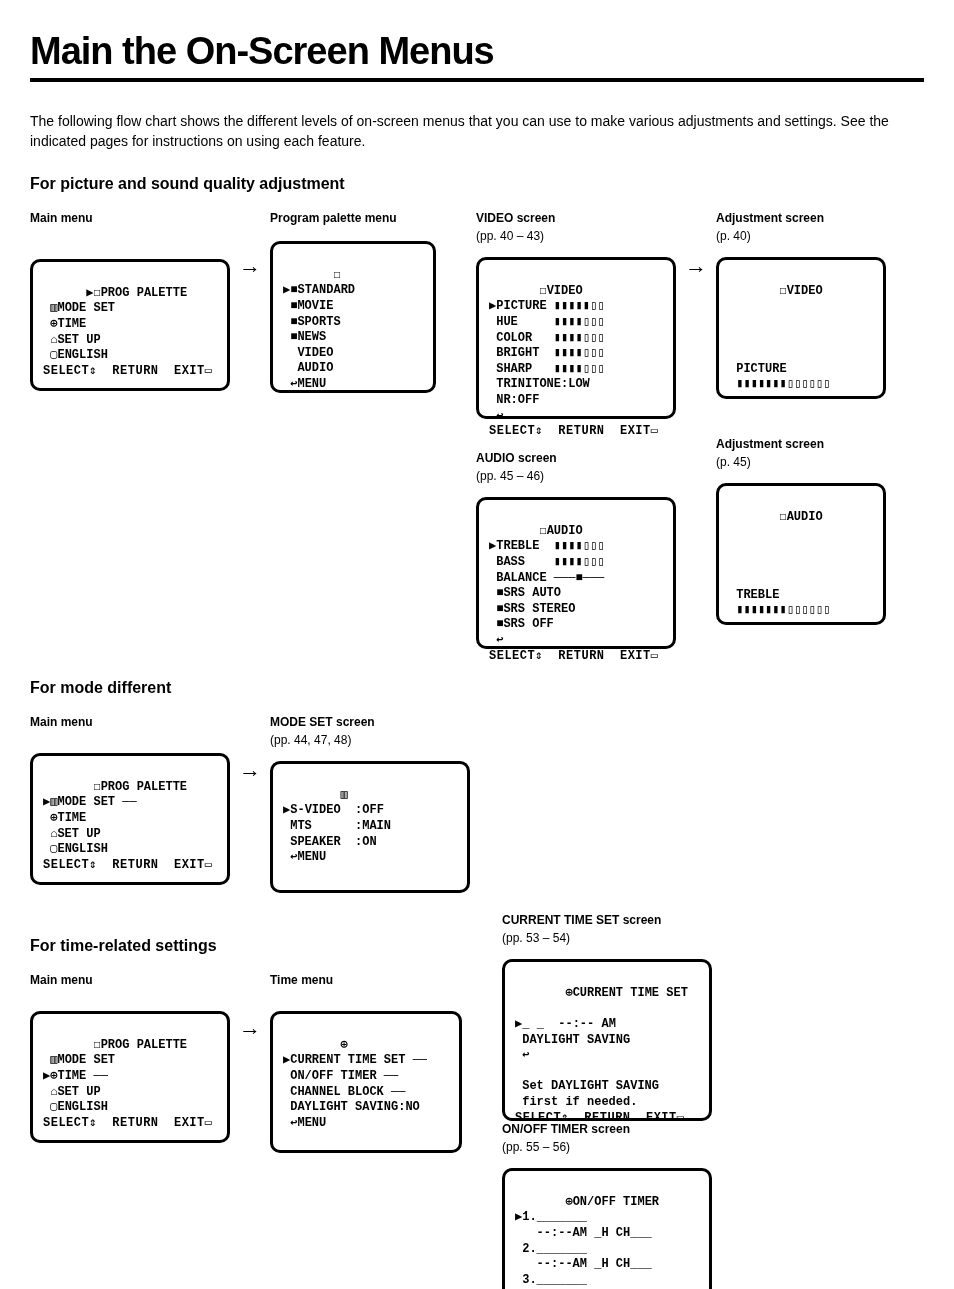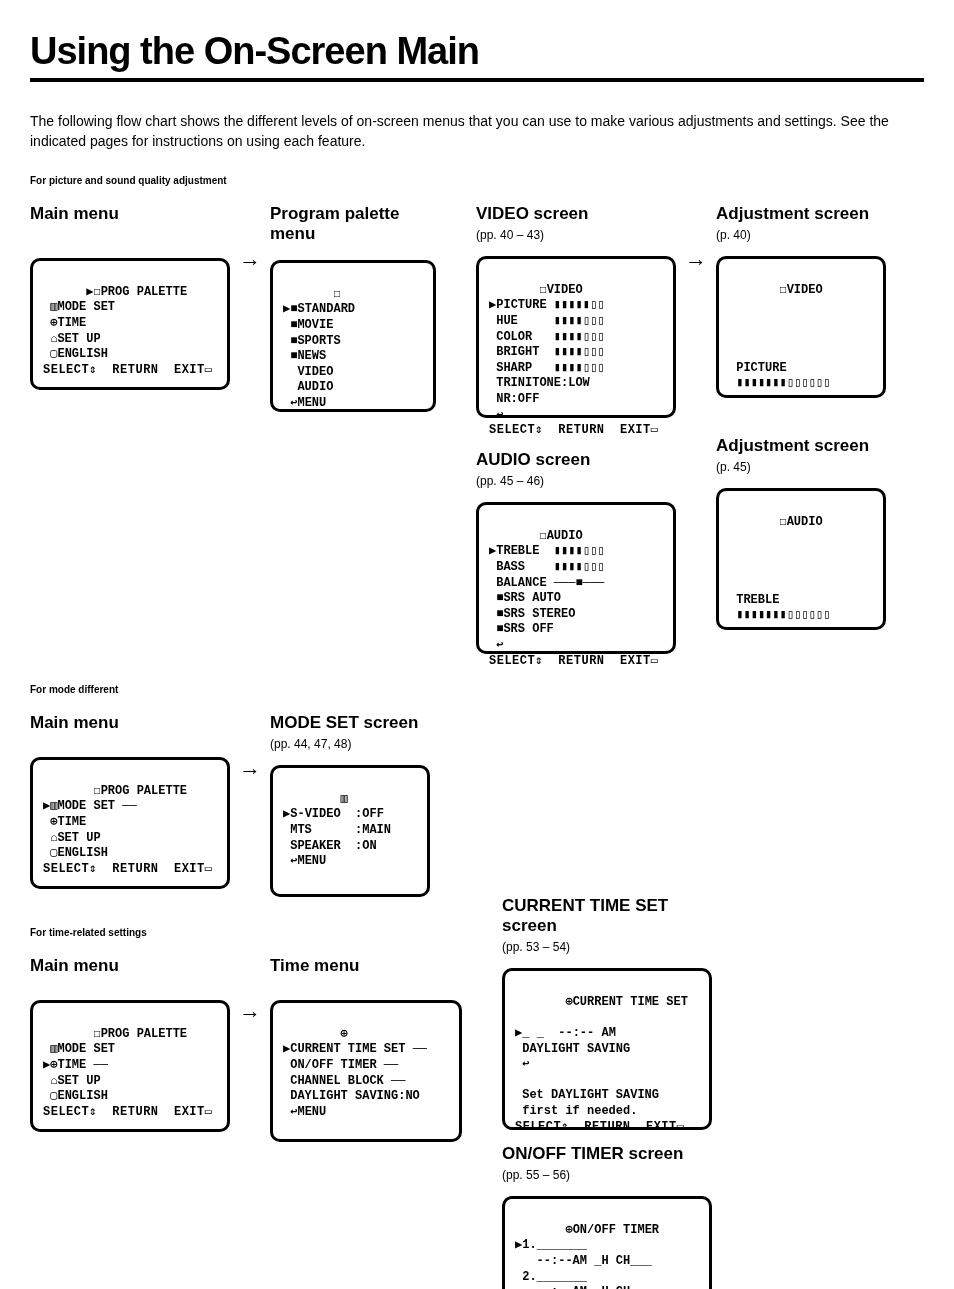--- a/index.html
+++ b/index.html
@@ -19,26 +19,26 @@
   .hrule {
     border-bottom: 4px solid #000;
     margin-bottom: 30px;
   }
   .intro {
     font-size: 14px;
     margin-bottom: 24px;
     line-height: 1.4;
   }
   .section-head {
-    font-size: 10px;
+    font-size: 16px;
     font-weight: bold;
     margin: 20px 0 10px 0;
   }
   .sublabel {
-    font-size: 17px;
+    font-size: 12px;
     font-weight: bold;
     margin: 8px 0 4px 0;
   }
   .pageref {
     font-size: 12px;
     margin-bottom: 4px;
   }
   .screen {
     border: 3px solid #000;
     border-radius: 10px;
@@ -60,21 +60,21 @@
   .arrow {
     width: 40px;
     text-align: center;
     font-size: 22px;
     padding-top: 50px;
   }
 </style>
 </head>
 <body>
 
-<h1>Using the On-Screen Main</h1>
+<h1>Main the On-Screen Menus</h1>
 <div class="hrule"></div>
 
 <div class="intro">The following flow chart shows the different levels of on-screen menus that you can use to make various adjustments and settings. See the indicated pages for instructions on using each feature.</div>
 
 <div class="section-head">For picture and sound quality adjustment</div>
 
 <div class="row">
 
   <div class="col" style="width:200px">
     <div class="sublabel">Main menu</div>
@@ -173,34 +173,34 @@
     <div class="screen" style="height:110px;margin-top:20px">
       <span> ☐PROG PALETTE
 ▶▥MODE SET ──
  ⊕TIME
  ⌂SET UP
  ▢ENGLISH</span>
 <span class="footline">SELECT⇕  RETURN  EXIT▭</span>
     </div>
   </div>
   <div class="arrow">→</div>
-  <div class="col" style="width:160px">
+  <div class="col" style="width:200px">
     <div class="sublabel">MODE SET screen</div>
     <div class="pageref">(pp. 44, 47, 48)</div>
     <div class="screen" style="height:110px">
       <span>  ▥
 ▶S-VIDEO  :OFF
  MTS      :MAIN
  SPEAKER  :ON
  ↩MENU</span>
     </div>
   </div>
 </div>
 
-<div class="section-head" style="margin-top:30px">For time-related settings</div>
+<div class="section-head" style="margin-top:44px">For time-related settings</div>
 
 <div class="row">
   <div class="col" style="width:200px">
     <div class="sublabel">Main menu</div>
     <div class="screen" style="height:110px;margin-top:20px">
       <span> ☐PROG PALETTE
  ▥MODE SET
 ▶⊕TIME ──
  ⌂SET UP
  ▢ENGLISH</span>
@@ -230,21 +230,21 @@
 
 ▶_ _  --:-- AM
  DAYLIGHT SAVING
  ↩
 
  Set DAYLIGHT SAVING
  first if needed.</span>
 <span class="footline">SELECT⇕  RETURN  EXIT▭</span>
     </div>
 
-    <div class="sublabel" style="margin-top:14px">ON/OFF TIMER screen</div>
+    <div class="sublabel" style="margin-top:1px">ON/OFF TIMER screen</div>
     <div class="pageref">(pp. 55 – 56)</div>
     <div class="screen" style="height:150px">
       <span> ⊕ON/OFF TIMER
 ▶1._______
    --:--AM _H CH___
  2._______
    --:--AM _H CH___
  3._______
    --:--AM _H CH___
  ↩

